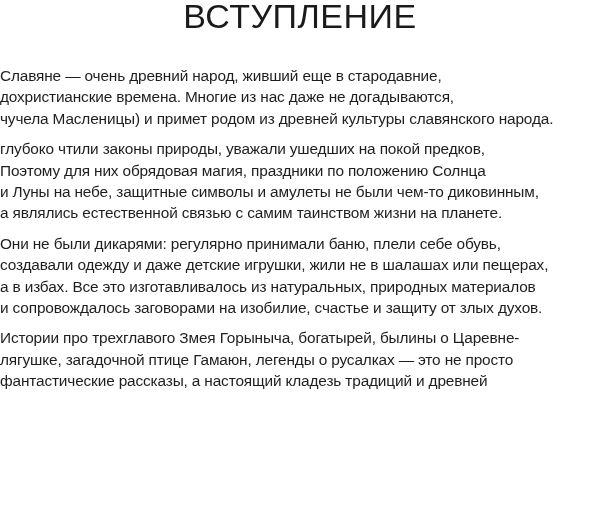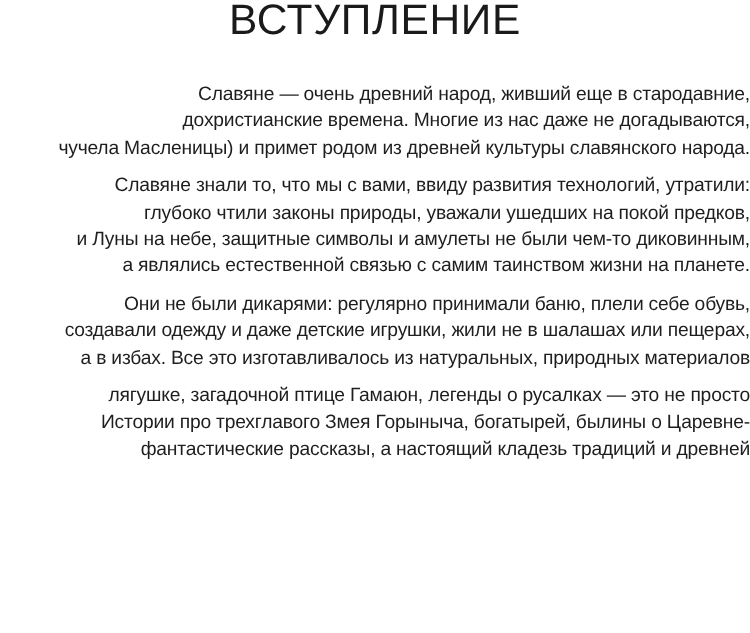--- a/index.html
+++ b/index.html
@@ -33,21 +33,21 @@
     line-height: 40px;
   }
   .body-text {
     position: absolute;
     top: 65px;
     left: 0;
     width: 600px;
   }
   .para {
     margin: 0 0 9px 0;
-    text-align: right;
+    text-align: left;
     font-size: 15.4px;
     line-height: 21.4px;
     letter-spacing: -0.15px;
   }
   .line {
     display: block;
     white-space: nowrap;
   }
 </style>
 </head>
@@ -56,29 +56,30 @@
 <div class="page">
   <h1 class="title">ВСТУПЛЕНИЕ</h1>
 
   <div class="body-text">
     <p class="para">
       <span class="line">Славяне — очень древний народ, живший еще в стародавние,</span>
       <span class="line">дохристианские времена. Многие из нас даже не догадываются,</span>
       <span class="line">чучела Масленицы) и примет родом из древней культуры славянского народа.</span>
     </p>
     <p class="para">
-      <span class="line">Славяне знали то, что мы с вами, ввиду развития технологий, утратили:</span>
       <span class="line">глубоко чтили законы природы, уважали ушедших на покой предков,</span>
+      <span class="line">Поэтому для них обрядовая магия, праздники по положению Солнца</span>
       <span class="line">и Луны на небе, защитные символы и амулеты не были чем-то диковинным,</span>
       <span class="line">а являлись естественной связью с самим таинством жизни на планете.</span>
     </p>
     <p class="para">
       <span class="line">Они не были дикарями: регулярно принимали баню, плели себе обувь,</span>
       <span class="line">создавали одежду и даже детские игрушки, жили не в шалашах или пещерах,</span>
       <span class="line">а в избах. Все это изготавливалось из натуральных, природных материалов</span>
+      <span class="line">и сопровождалось заговорами на изобилие, счастье и защиту от злых духов.</span>
     </p>
     <p class="para">
+      <span class="line">Истории про трехглавого Змея Горыныча, богатырей, былины о Царевне-</span>
       <span class="line">лягушке, загадочной птице Гамаюн, легенды о русалках — это не просто</span>
-      <span class="line">Истории про трехглавого Змея Горыныча, богатырей, былины о Царевне-</span>
       <span class="line">фантастические рассказы, а настоящий кладезь традиций и древней</span>
     </p>
   </div>
 </div>
 
 </body></html>

